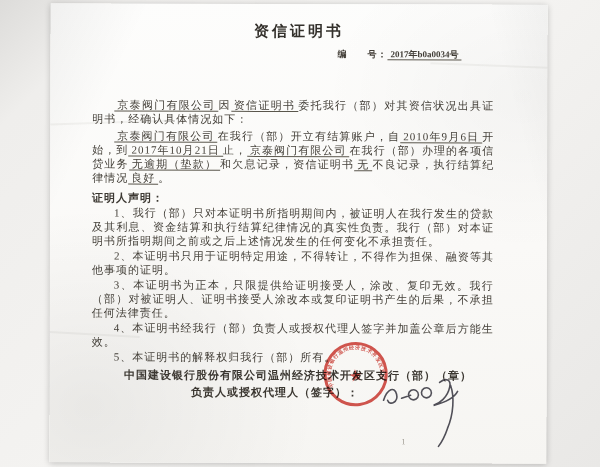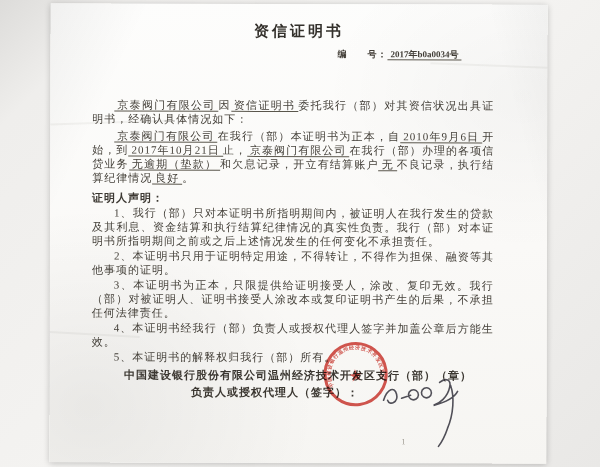--- a/index.html
+++ b/index.html
@@ -71,21 +71,21 @@
 
     <div class="meta">
       <div class="meta-line">
         <span class="meta-label">编　　号：</span><span class="u">2017年b0a0034号</span>
       </div>
     </div>
 
     <div class="body">
       <p class="para"><span class="u">京泰阀门有限公司</span><span>因</span><span class="u">资信证明书</span><span>委托我行（部）对其资信状况出具证明书，经确认具体情况如下：</span></p>
 
-      <p class="para"><span class="u">京泰阀门有限公司</span><span>在我行（部）本证明书为正本，自</span><span class="u">2010年9月6日</span><span>开始，到</span><span class="u">2017年10月21日</span><span>止，</span><span class="u">京泰阀门有限公司</span><span>在我行（部）办理的各项信贷业务</span><span class="u">无逾期（垫款）</span><span>和欠息记录，开立有结算账户</span><span class="u">无</span><span>不良记录，执行结算纪律情况</span><span class="u">良好</span><span>。</span></p>
+      <p class="para"><span class="u">京泰阀门有限公司</span><span>在我行（部）开立有结算账户，自</span><span class="u">2010年9月6日</span><span>开始，到</span><span class="u">2017年10月21日</span><span>止，</span><span class="u">京泰阀门有限公司</span><span>在我行（部）办理的各项信贷业务</span><span class="u">无逾期（垫款）</span><span>和欠息记录，资信证明书</span><span class="u">无</span><span>不良记录，执行结算纪律情况</span><span class="u">良好</span><span>。</span></p>
 
       <p class="decl-heading">证明人声明：</p>
       <p class="item">1、我行（部）只对本证明书所指明期间内，被证明人在我行发生的贷款及其利息、资金结算和执行结算纪律情况的真实性负责。我行（部）对本证明书所指明期间之前或之后上述情况发生的任何变化不承担责任。</p>
       <p class="item">2、本证明书只用于证明特定用途，不得转让，不得作为担保、融资等其他事项的证明。</p>
       <p class="item">3、本证明书为正本，只限提供给证明接受人，涂改、复印无效。我行（部）对被证明人、证明书接受人涂改本或复印证明书产生的后果，不承担任何法律责任。</p>
       <p class="item">4、本证明书经我行（部）负责人或授权代理人签字并加盖公章后方能生效。</p>
       <p class="item">5、本证明书的解释权归我行（部）所有。</p>
     </div>
 
     <div class="footer-bank">中国建设银行股份有限公司温州经济技术开发区支行（部）（章）</div>

